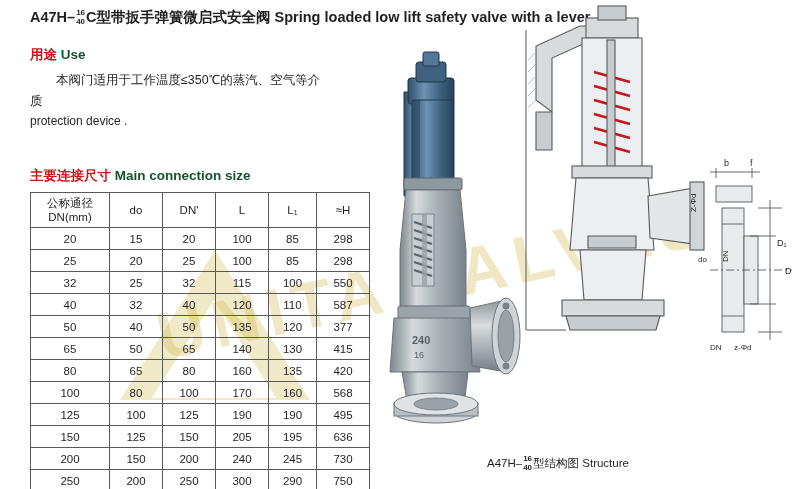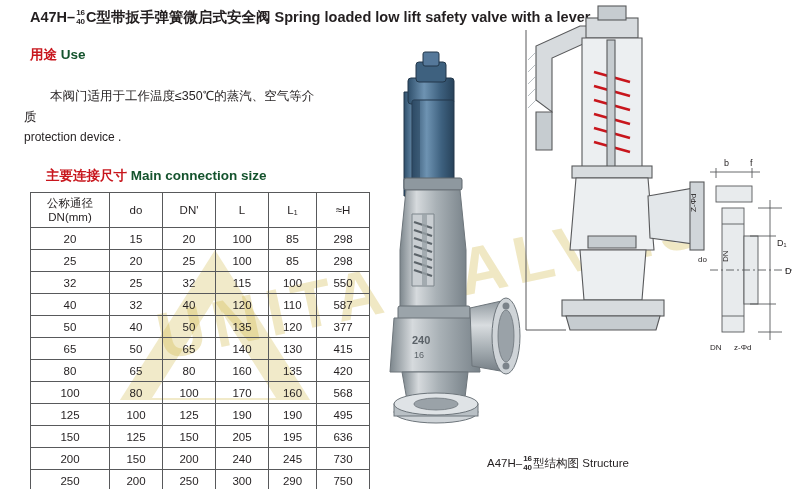--- a/index.html
+++ b/index.html
@@ -46,31 +46,30 @@
 
   
   .sec-head {
     position: absolute;
     font-weight: bold;
     font-size: 13.5px;
     color: #c8161d;
   }
   .sec-head .en { color: #14532d; }
   #use-head { left: 30px; top: 46px; }
-  #size-head { left: 30px; top: 167px; margin-left: 16px; }
+  #size-head { left: 30px; top: 167px; }
 
   
   .body-text {
     position: absolute;
-    left: 24px;
+    left: 30px;
     top: 70px;
     width: 300px;
     font-size: 12.5px;
     line-height: 21px;
-    margin-top: 16px;
   }
   .body-text p { margin: 0; }
   .body-text .indent { text-indent: 26px; }
   .body-text .en { font-size: 12px; line-height: 19.5px; }
 
   
   table.dims {
     position: absolute;
     left: 30px;
     top: 192px;

